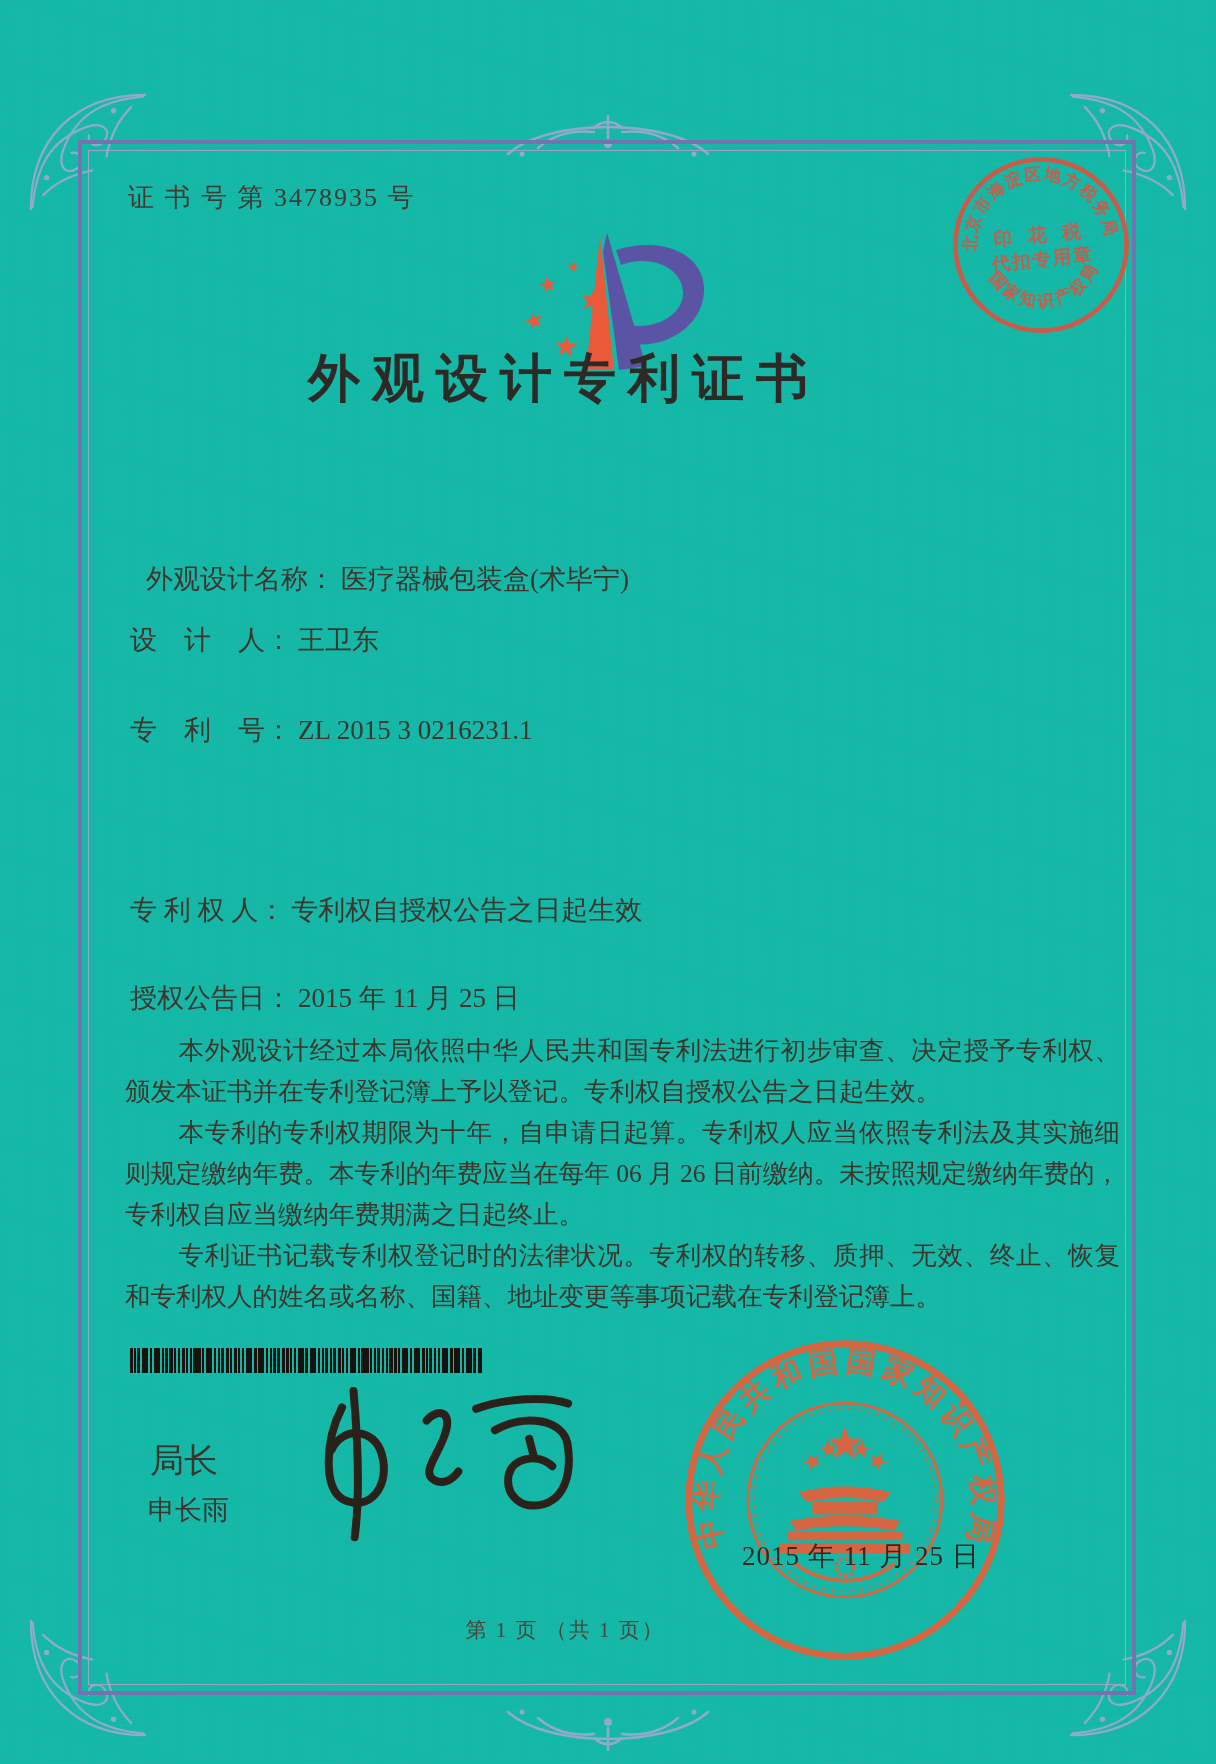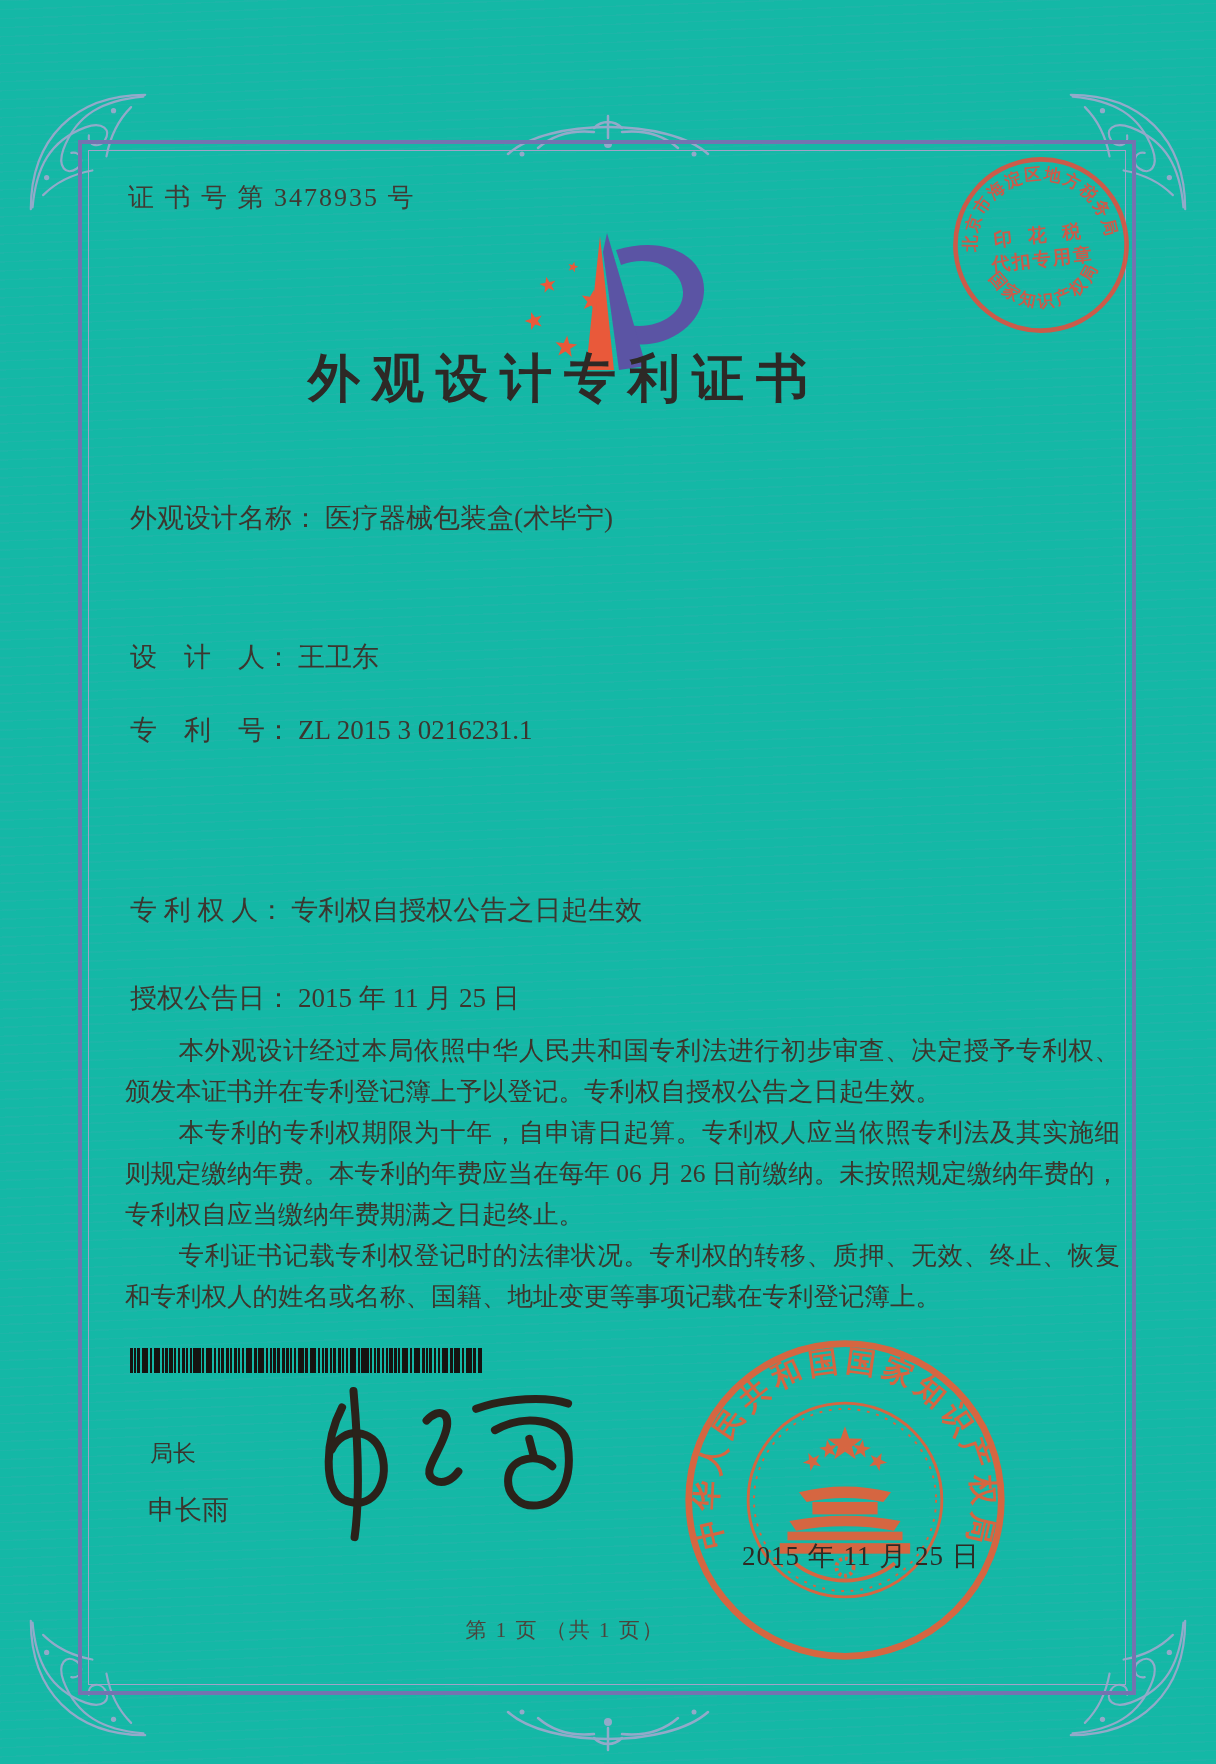--- a/index.html
+++ b/index.html
@@ -16,21 +16,21 @@
   .field{position:absolute;left:130px;font-size:27px;white-space:nowrap;color:#3c362f;}
   .field .val{margin-left:6px;}
   .paras{position:absolute;left:125px;right:96px;top:1030px;font-size:25.5px;line-height:41px;
          text-align:justify;color:#3c352c;}
   .paras p{margin:0;text-indent:2.1em;}
   .barcode{position:absolute;left:130px;top:1348px;width:352px;height:25px;
     background-image:
       repeating-linear-gradient(90deg,#151310 0 2px,transparent 2px 4px),
       repeating-linear-gradient(90deg,#151310 0 1px,transparent 1px 7px),
       repeating-linear-gradient(90deg,#151310 0 3px,transparent 3px 13px);}
-  .director-label{position:absolute;left:150px;top:1438px;font-size:23px;
+  .director-label{position:absolute;left:150px;top:1438px;font-size:34px;
          font-family:"Liberation Sans","DejaVu Sans",sans-serif;color:#3a352e;}
   .director-name{position:absolute;left:148px;top:1492px;font-size:27px;
          font-family:"Liberation Sans","DejaVu Sans",sans-serif;color:#3a352e;}
   .signature{position:absolute;left:292px;top:1375px;width:300px;height:172px;transform:rotate(-2deg);}
   .seal{position:absolute;left:682px;top:1337px;width:326px;height:326px;opacity:.93;}
   .issue-date{position:absolute;left:742px;top:1538px;font-size:27px;letter-spacing:1px;
          color:#2f2a24;z-index:5;white-space:nowrap;}
   .footer{position:absolute;left:340px;top:1616px;width:450px;text-align:center;
          font-size:21px;letter-spacing:2px;color:#4a443c;}
   .tax-stamp{position:absolute;left:948px;top:152px;width:186px;height:186px;
@@ -125,22 +125,22 @@
     <path d="M600,236 L614,370 L586,370 Z" fill="#e9593a"></path>
     <use href="#star" transform="translate(573,267) scale(0.55) rotate(15)" fill="#e9593a"></use>
     <use href="#star" transform="translate(548,285) scale(0.85) rotate(-12)" fill="#e9593a"></use>
     <use href="#star" transform="translate(592,301) scale(1.15) rotate(10)" fill="#e9593a"></use>
     <use href="#star" transform="translate(534,321) scale(0.95) rotate(-18)" fill="#e9593a"></use>
     <use href="#star" transform="translate(566,347) scale(1.15) rotate(6)" fill="#e9593a"></use>
   </svg>
 
   <div class="title">外观设计专利证书</div>
 
-  <div class="field" style="top:500px;"><span>外观设计名称：</span><span class="val">医疗器械包装盒(术毕宁)</span></div>
-  <div class="field" style="top:639px;"><span>设　计　人：</span><span class="val">王卫东</span></div>
+  <div class="field" style="top:561px;margin-left:16px;"><span>外观设计名称：</span><span class="val">医疗器械包装盒(术毕宁)</span></div>
+  <div class="field" style="top:622px;"><span>设　计　人：</span><span class="val">王卫东</span></div>
   <div class="field" style="top:712px;"><span>专　利　号：</span><span class="val">ZL 2015 3 0216231.1</span></div>
   <div class="field" style="top:892px;"><span>专 利 权 人：</span><span class="val">专利权自授权公告之日起生效</span></div>
   <div class="field" style="top:980px;"><span>授权公告日：</span><span class="val">2015 年 11 月 25 日</span></div>
 
   <div class="paras">
     <p>本外观设计经过本局依照中华人民共和国专利法进行初步审查、决定授予专利权、颁发本证书并在专利登记簿上予以登记。专利权自授权公告之日起生效。</p>
     <p>本专利的专利权期限为十年，自申请日起算。专利权人应当依照专利法及其实施细则规定缴纳年费。本专利的年费应当在每年 06 月 26 日前缴纳。未按照规定缴纳年费的，专利权自应当缴纳年费期满之日起终止。</p>
     <p>专利证书记载专利权登记时的法律状况。专利权的转移、质押、无效、终止、恢复和专利权人的姓名或名称、国籍、地址变更等事项记载在专利登记簿上。</p>
   </div>
 

